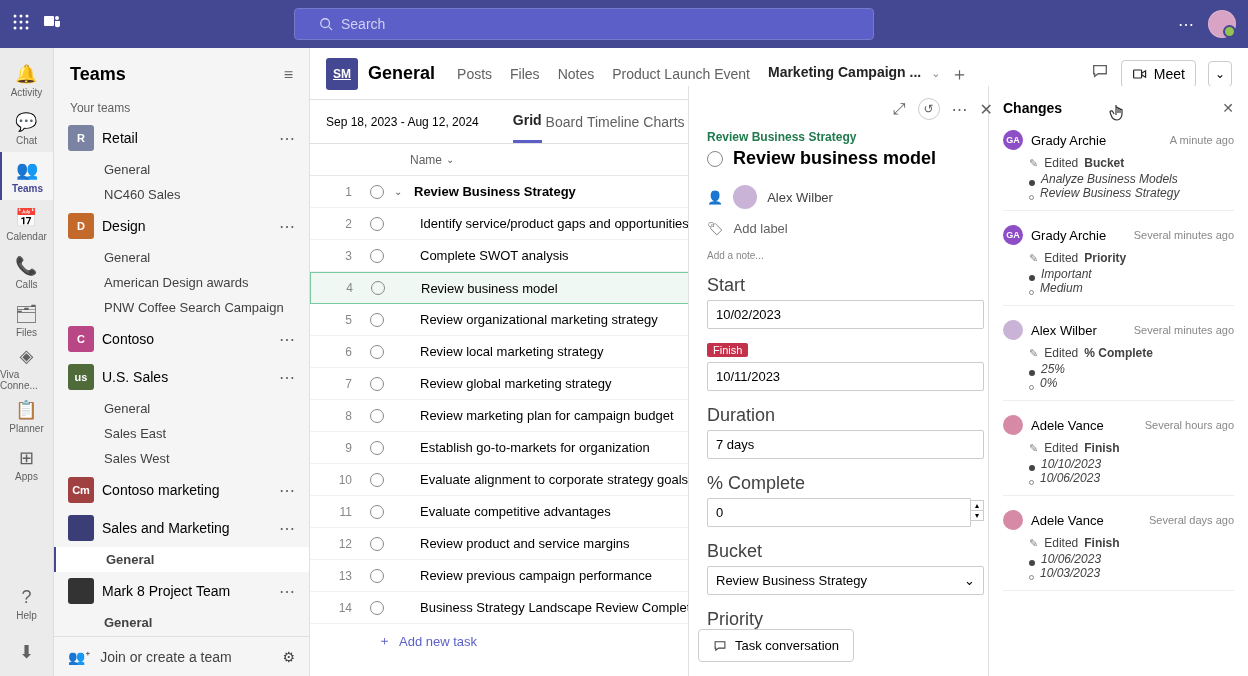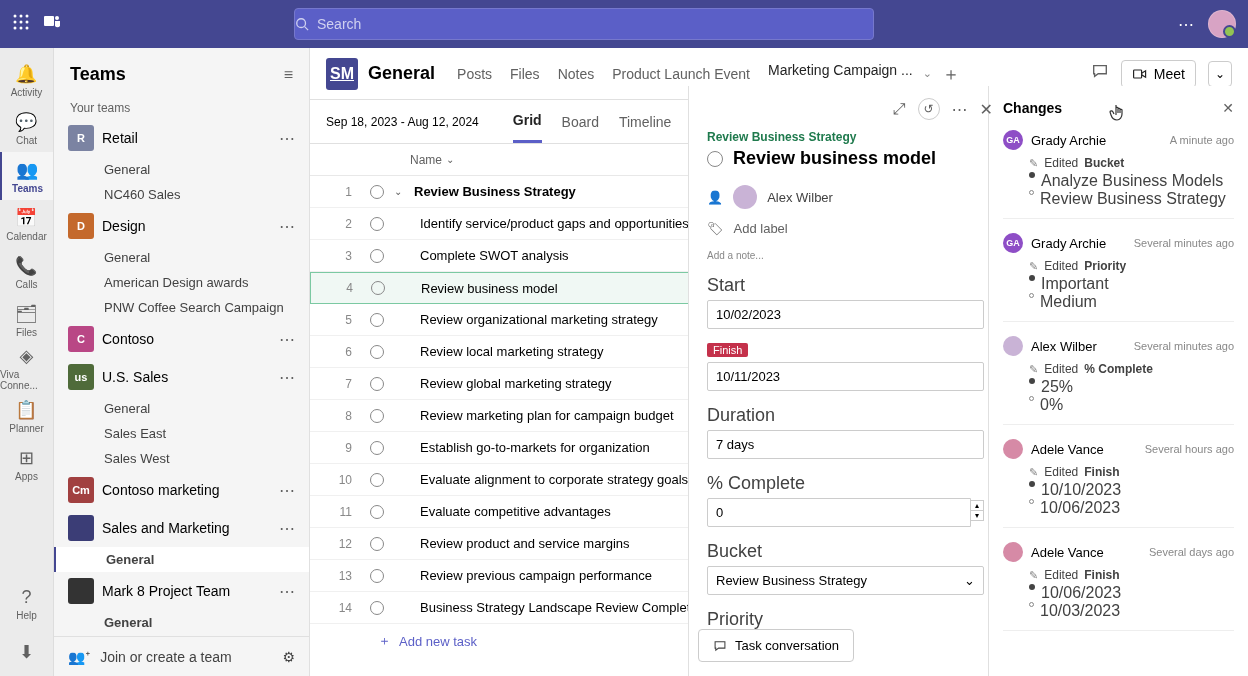--- a/index.html
+++ b/index.html
@@ -2,21 +2,21 @@
 <html><head>
 <meta charset="utf-8">
 <style>
 * { margin: 0; padding: 0; box-sizing: border-box; font-family: "Segoe UI", sans-serif; }
 body { width: 1248px; height: 676px; overflow: hidden; background: #f5f5f5; }
 
 
 .top-header { height: 48px; background: #444791; display: flex; align-items: center; padding: 0 12px; gap: 12px; }
 .waffle-icon { color: #fff; font-size: 18px; cursor: pointer; }
 .app-icon { color: #fff; font-size: 18px; }
-.search-box { flex: 0 0 580px; margin-left: 220px; height: 32px; background: #5b5fc7; border-radius: 4px; display: flex; align-items: center; padding: 0 0; color: #d0d1f0; border: 1px solid #7678cc; }
+.search-box { flex: 0 0 580px; margin-left: 220px; height: 32px; background: #5b5fc7; border-radius: 4px; display: flex; align-items: center; padding: 0 24px; color: #d0d1f0; border: 1px solid #7678cc; }
 .search-box svg { margin-right: 8px; }
 .search-box input { background: transparent; border: none; outline: none; color: #fff; flex: 1; font-size: 14px; }
 .search-box input::placeholder { color: #d0d1f0; }
 .header-right { margin-left: auto; display: flex; align-items: center; gap: 14px; color: #fff; }
 .avatar-top { width: 28px; height: 28px; border-radius: 50%; background: #d8a3c4; position: relative; border: 1px solid #fff3; }
 .avatar-top::after { content: ""; position: absolute; bottom: -1px; right: -1px; width: 9px; height: 9px; background: #92c353; border-radius: 50%; border: 2px solid #444791; }
 
 
 .app-rail { position: absolute; left: 0; top: 48px; bottom: 0; width: 54px; background: #ebebeb; border-right: 1px solid #ddd; display: flex; flex-direction: column; align-items: center; padding-top: 8px; }
 .rail-item { width: 100%; height: 48px; display: flex; flex-direction: column; align-items: center; justify-content: center; color: #616161; font-size: 10px; cursor: pointer; gap: 2px; }
@@ -36,35 +36,35 @@
 .team-name { font-size: 14px; flex: 1; }
 .team-more { color: #616161; font-size: 16px; }
 .channel-item { padding: 5px 14px 5px 50px; font-size: 13px; color: #424242; cursor: pointer; }
 .channel-item.active { background: #fff; font-weight: 600; border-left: 3px solid #444791; margin-left: -1px;}
 .channel-item.bold { font-weight: 600; }
 .teams-footer { border-top: 1px solid #e0e0e0; padding: 10px 14px; display: flex; align-items: center; gap: 10px; color: #424242; font-size: 14px; }
 
 
 .main { position: absolute; left: 310px; top: 48px; right: 0; bottom: 0; background: #fff; display: flex; flex-direction: column; }
 .channel-header { height: 52px; border-bottom: 1px solid #e0e0e0; display: flex; align-items: center; padding: 0 16px; gap: 10px; }
-.channel-avatar { width: 32px; height: 32px; border-radius: 3px; background: #444791; display: flex; align-items: center; justify-content: center; color: #fff; font-size: 16px; font-weight: 600; text-decoration: underline; }
+.channel-avatar { width: 32px; height: 32px; border-radius: 3px; background: #444791; display: flex; align-items: center; justify-content: center; color: #fff; font-size: 12px; font-weight: 600; text-decoration: underline; }
 .channel-title { font-size: 18px; font-weight: 700; }
 .tabs { display: flex; gap: 18px; margin-left: 12px; font-size: 14px; color: #616161; align-items: center; height: 100%; }
 .tab { cursor: pointer; height: 100%; display: flex; align-items: center; }
-.tab.active { color: #242424; border-bottom: 8px solid #7f1d1d; font-weight: 400; margin-bottom: -1px; }
+.tab.active { color: #242424; border-bottom: 4px solid #7f1d1d; font-weight: 700; margin-bottom: -1px; }
 .add-tab { font-size: 18px; color: #616161; cursor: pointer; }
 .header-actions { margin-left: auto; display: flex; align-items: center; gap: 12px; }
 .meet-btn { border: 1px solid #ccc; border-radius: 4px; padding: 5px 10px; display: flex; align-items: center; gap: 6px; font-size: 14px; cursor: pointer; background:#fff; }
 .meet-dropdown { border: 1px solid #ccc; border-radius: 4px; padding: 5px 6px; font-size: 12px; cursor: pointer; background:#fff;}
 .post-icon { color:#616161; font-size:18px; cursor:pointer;}
 
 
 .sub-header { height: 44px; display: flex; align-items: center; padding: 0 16px; gap: 18px; font-size: 14px; color: #616161; border-bottom: 1px solid #e0e0e0; }
 .date-range { font-size: 12px; color: #000000; }
-.view-tabs { display: flex; gap: 20px; margin-left: 16px; height: 100%; }
+.view-tabs { display: flex; gap: 4px; margin-left: 16px; height: 100%; }
 .view-tab { cursor: pointer; height: 100%; display: flex; align-items: center; }
 .view-tab.active { border-bottom: 3px solid #5b5fc7; color: #242424; font-weight: 600; margin-bottom:-1px;}
 
 
 .grid-container { flex: 1; display: flex; overflow: hidden; }
 .grid-table { flex: 1; overflow: hidden; position: relative; }
 .grid-head { display: flex; align-items: center; height: 32px; border-bottom: 1px solid #e8e8e8; padding-left: 30px; font-size: 12px; color: #616161; gap: 4px;}
 .grid-head .name-col { margin-left: 70px; }
 .grid-row { display: flex; align-items: center; height: 32px; border-bottom: 1px solid #f0f0f0; font-size: 13px; padding-left: 20px; }
 .grid-row .num { width: 30px; text-align: right; color: #888; font-size: 12px; padding-right: 8px; }
@@ -106,21 +106,21 @@
 .cursor-hand{position:absolute; right:118px; top:102px; font-size:20px; z-index:10;}
 .change-item{margin-top:14px;padding-bottom:10px;border-bottom:1px solid #eee;}
 .change-user{display:flex;align-items:center;gap:8px;font-size:13px;}
 .change-user .uav{width:20px;height:20px;border-radius:50%;display:flex;align-items:center;justify-content:center;font-size:9px;color:#fff;font-weight:600;}
 .uav.ga{background:#8e4ec6;}
 .uav.aw{background:#c9b3d6;}
 .uav.av{background:#d68aa6;}
 .change-time{margin-left:auto;color:#888;font-size:11px;}
 .change-edit{font-size:12px;color:#424242;margin:6px 0 2px 26px;display:flex;align-items:center;gap:6px;}
 .change-edit .pen{color:#888;font-size:11px;}
-.change-val{font-size:16px;margin-left:26px;display:flex;align-items:flex-start;gap:6px;color:#424242;}
+.change-val{font-size:12px;margin-left:26px;display:flex;align-items:flex-end;gap:6px;color:#424242;font-style:italic;}
 .dot-filled{width:6px;height:6px;border-radius:50%;background:#444;}
 .dot-open{width:5px;height:5px;border-radius:50%;border:1px solid #888;}
 
 svg{flex-shrink:0;}
 </style>
 </head>
 <body>
 
 <div class="top-header">
   <span class="waffle-icon">

